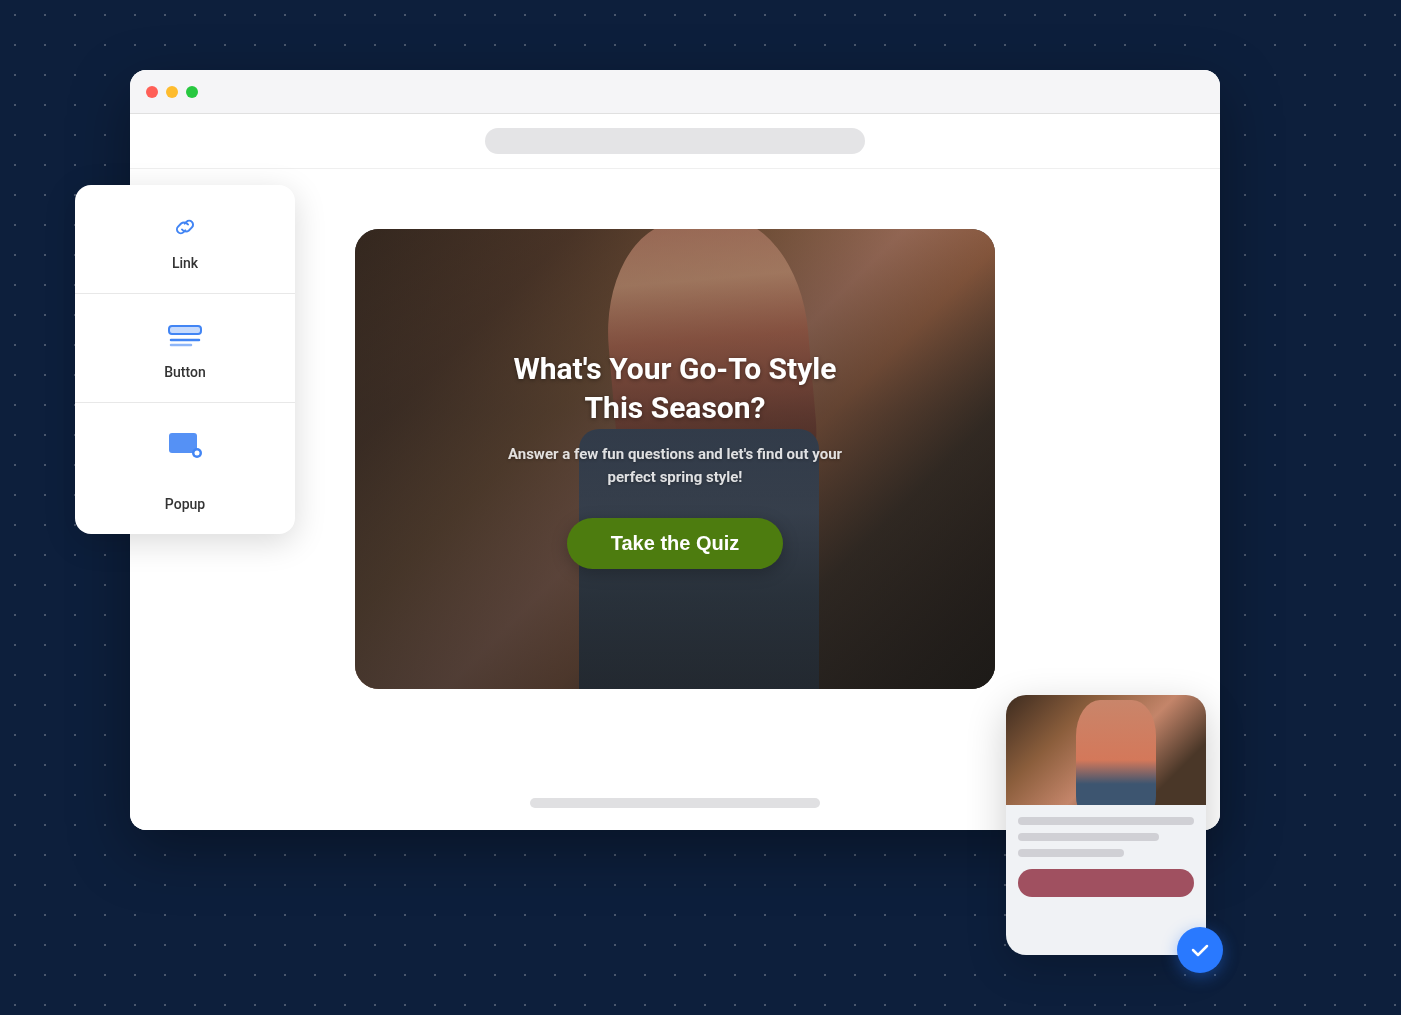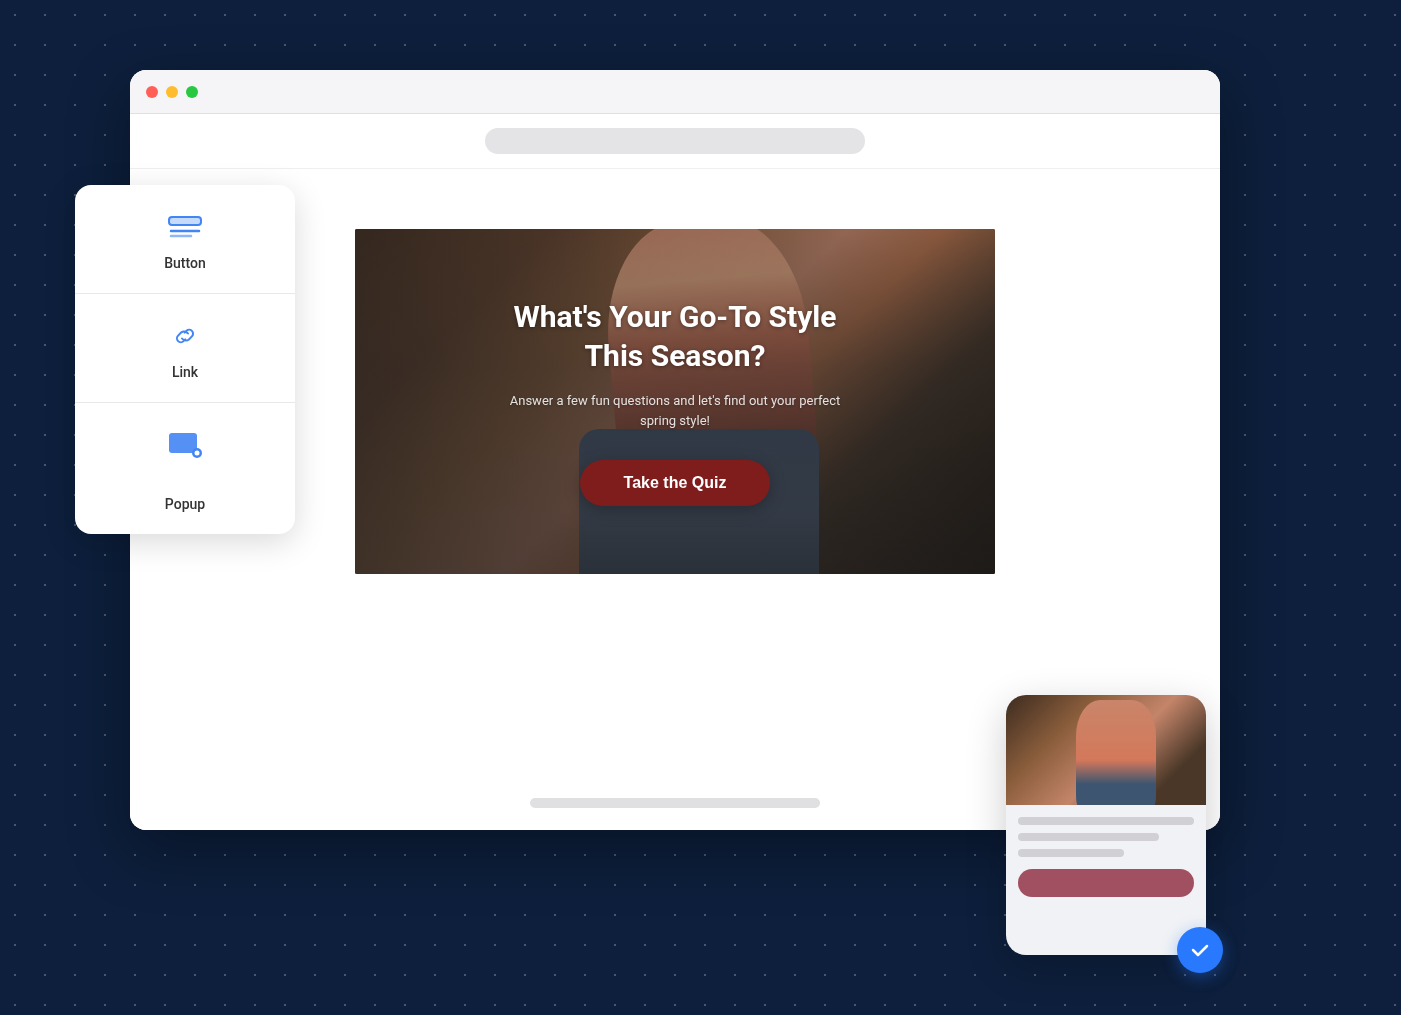--- a/index.html
+++ b/index.html
@@ -95,22 +95,22 @@
 
     .sidebar-label {
       font-size: 14px;
       color: #333;
       font-weight: 500;
     }
 
     
     .hero-card {
       width: 640px;
-      height: 345px;
-      border-radius: 2px;
+      height: 460px;
+      border-radius: 24px;
       overflow: hidden;
       position: relative;
       background: #2a2a2a;
     }
 
     .hero-bg {
       position: absolute;
       inset: 0;
       background: linear-gradient(
         to bottom,
@@ -168,35 +168,36 @@
 
     .hero-title {
       font-size: 30px;
       font-weight: 700;
       color: #ffffff;
       line-height: 1.3;
       text-shadow: 0 1px 4px rgba(0,0,0,0.4);
     }
 
     .hero-subtitle {
-      font-size: 13px;
+      font-size: 15px;
       color: rgba(255,255,255,0.85);
       line-height: 1.5;
       max-width: 340px;
       text-shadow: 0 1px 3px rgba(0,0,0,0.3);
+      font-weight: bold;
     }
 
     .quiz-button {
       margin-top: 14px;
-      background: #7f1d1d;
+      background: #4d7c0f;
       color: #ffffff;
       border: none;
       border-radius: 30px;
       padding: 14px 44px;
-      font-size: 16px;
+      font-size: 20px;
       font-weight: 600;
       cursor: pointer;
       box-shadow: 0 4px 16px rgba(0,0,0,0.25);
       transition: background 0.2s;
     }
 
     
     .scroll-bar-bottom {
       position: absolute;
       bottom: 30px;
@@ -353,38 +354,38 @@
     </div>
   </div>
 
   <div class="scroll-bar-bottom" style="position:absolute; bottom:22px; left:50%; transform:translateX(-50%); width:290px; height:10px; background:#e0e0e2; border-radius:5px;"></div>
 </div>
 
 <div class="sidebar-panel">
 
   <div class="sidebar-item">
     <div class="sidebar-icon">
+      <svg class="icon-link-svg" viewBox="0 0 28 28" fill="none" xmlns="http://www.w3.org/2000/svg">
+        <path d="M11 16.5C11.9 17.7 13.3 18.5 15 18.5C16.1 18.5 17.1 18.1 17.9 17.4L20.9 14.4C22.4 12.9 22.4 10.4 20.9 8.9C19.4 7.4 16.9 7.4 15.4 8.9L13.7 10.6" stroke="#4285f4" stroke-width="2" stroke-linecap="round"></path>
+        <path d="M17 11.5C16.1 10.3 14.7 9.5 13 9.5C11.9 9.5 10.9 9.9 10.1 10.6L7.1 13.6C5.6 15.1 5.6 17.6 7.1 19.1C8.6 20.6 11.1 20.6 12.6 19.1L14.3 17.4" stroke="#4285f4" stroke-width="2" stroke-linecap="round"></path>
+      </svg>
+    </div>
+    <span class="sidebar-label">Link</span>
+  </div>
+
+  <div class="sidebar-item">
+    <div class="sidebar-icon">
       <svg class="icon-button-svg" viewBox="0 0 36 28" fill="none" xmlns="http://www.w3.org/2000/svg">
         <rect x="2" y="4" width="32" height="8" rx="3" fill="#4285f4" opacity="0.3"></rect>
         <rect x="2" y="4" width="32" height="8" rx="3" stroke="#4285f4" stroke-width="2"></rect>
         <line x1="4" y1="18" x2="32" y2="18" stroke="#4285f4" stroke-width="2.5" stroke-linecap="round"></line>
         <line x1="4" y1="23" x2="24" y2="23" stroke="#4285f4" stroke-width="2.5" stroke-linecap="round" opacity="0.6"></line>
       </svg>
     </div>
     <span class="sidebar-label">Button</span>
-  </div>
-
-  <div class="sidebar-item">
-    <div class="sidebar-icon">
-      <svg class="icon-link-svg" viewBox="0 0 28 28" fill="none" xmlns="http://www.w3.org/2000/svg">
-        <path d="M11 16.5C11.9 17.7 13.3 18.5 15 18.5C16.1 18.5 17.1 18.1 17.9 17.4L20.9 14.4C22.4 12.9 22.4 10.4 20.9 8.9C19.4 7.4 16.9 7.4 15.4 8.9L13.7 10.6" stroke="#4285f4" stroke-width="2" stroke-linecap="round"></path>
-        <path d="M17 11.5C16.1 10.3 14.7 9.5 13 9.5C11.9 9.5 10.9 9.9 10.1 10.6L7.1 13.6C5.6 15.1 5.6 17.6 7.1 19.1C8.6 20.6 11.1 20.6 12.6 19.1L14.3 17.4" stroke="#4285f4" stroke-width="2" stroke-linecap="round"></path>
-      </svg>
-    </div>
-    <span class="sidebar-label">Link</span>
   </div>
 
 
   <div class="sidebar-item">
     <div class="sidebar-icon">
       <svg class="icon-popup-svg" viewBox="0 0 36 28" fill="none" xmlns="http://www.w3.org/2000/svg">
         <rect x="2" y="2" width="28" height="20" rx="3" fill="#4285f4" opacity="0.9"></rect>
         <circle cx="30" cy="22" r="5" fill="#4285f4"></circle>
         <circle cx="30" cy="22" r="2.5" fill="white"></circle>
       </svg>

